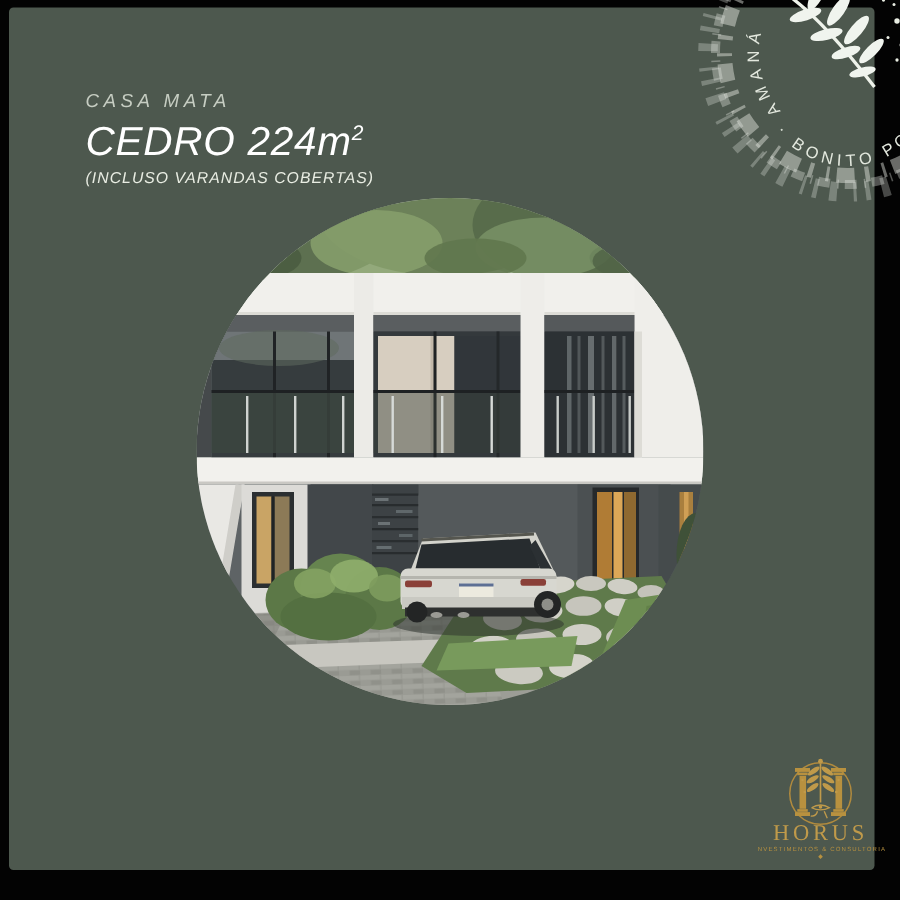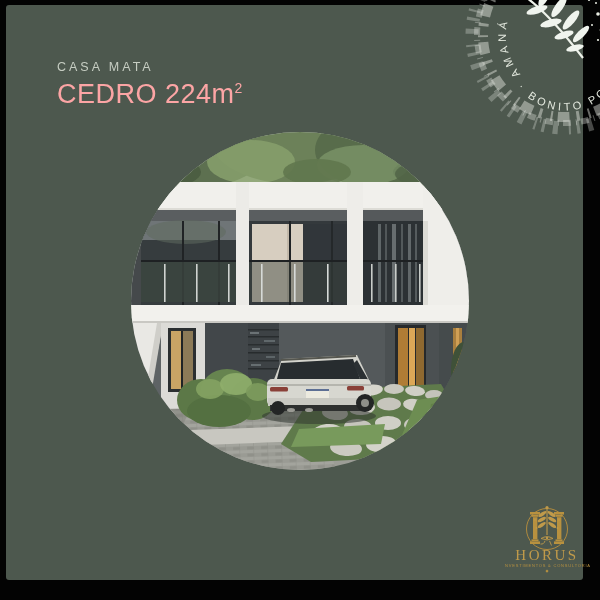--- a/index.html
+++ b/index.html
@@ -6,23 +6,23 @@
   html,body { background:#000; }
   #canvas {
     position:relative; width:600px; height:600px; background:#030303;
     overflow:hidden; font-family:"Liberation Sans", sans-serif;
   }
   #card {
     position:absolute; left:6px; top:5px; width:577px; height:575px;
     background:#4d584e; border-radius:3px;
   }
   
-  .header { position:absolute; left:51px; top:55px; color:#f3f5f0; }
+  .header { position:absolute; left:51px; top:55px; color:#f3f5f0;font-style:italic; }
   .eyebrow { font-size:12.5px; letter-spacing:3px; color:#c6cdc2; font-weight:400; }
-  .title   { font-size:27px; letter-spacing:.5px; color:#fca5a5; margin-top:5px; font-weight:400; }
+  .title   { font-size:27px; letter-spacing:.5px; color:#ffffff; margin-top:5px; font-weight:400; }
   .title sup { font-size:14px; }
   .subtitle{ font-size:10.5px; letter-spacing:.7px; color:#e9ede3; margin-top:3px; }
   
   #stamp { position:absolute; left:465px; top:-30px; }
   
   #photo {
     position:absolute; left:125px; top:127px; width:338px; height:338px;
     border-radius:50%; overflow:hidden;
   }
   
@@ -35,20 +35,21 @@
 </style>
 </head>
 <body>
 
 <div id="canvas">
   <div id="card">
 
     <div class="header">
       <div class="eyebrow">CASA MATA</div>
       <div class="title"><span>CEDRO 224m</span><sup>2</sup></div>
+      <div class="subtitle">(INCLUSO VARANDAS COBERTAS)</div>
     </div>
 
     <div id="photo">
       <svg width="338" height="338" viewBox="0 0 338 338">
 
         <rect x="0" y="0" width="338" height="190" fill="#d3d9d1"></rect>
         <ellipse cx="28" cy="48" rx="34" ry="30" fill="#e7ebe4"></ellipse>
         <ellipse cx="312" cy="42" rx="32" ry="30" fill="#e4e8e1"></ellipse>
         <g>
           <ellipse cx="62" cy="16" rx="74" ry="40" fill="#5d7050"></ellipse>

